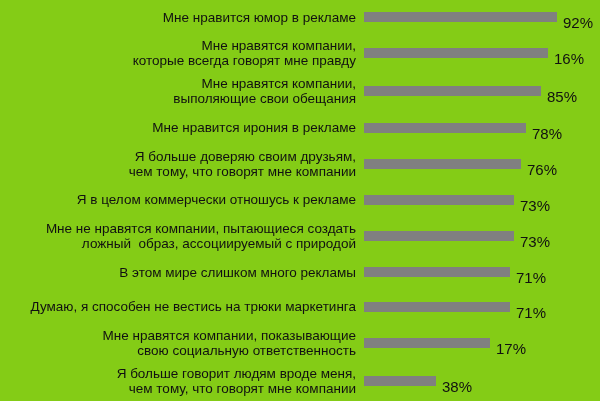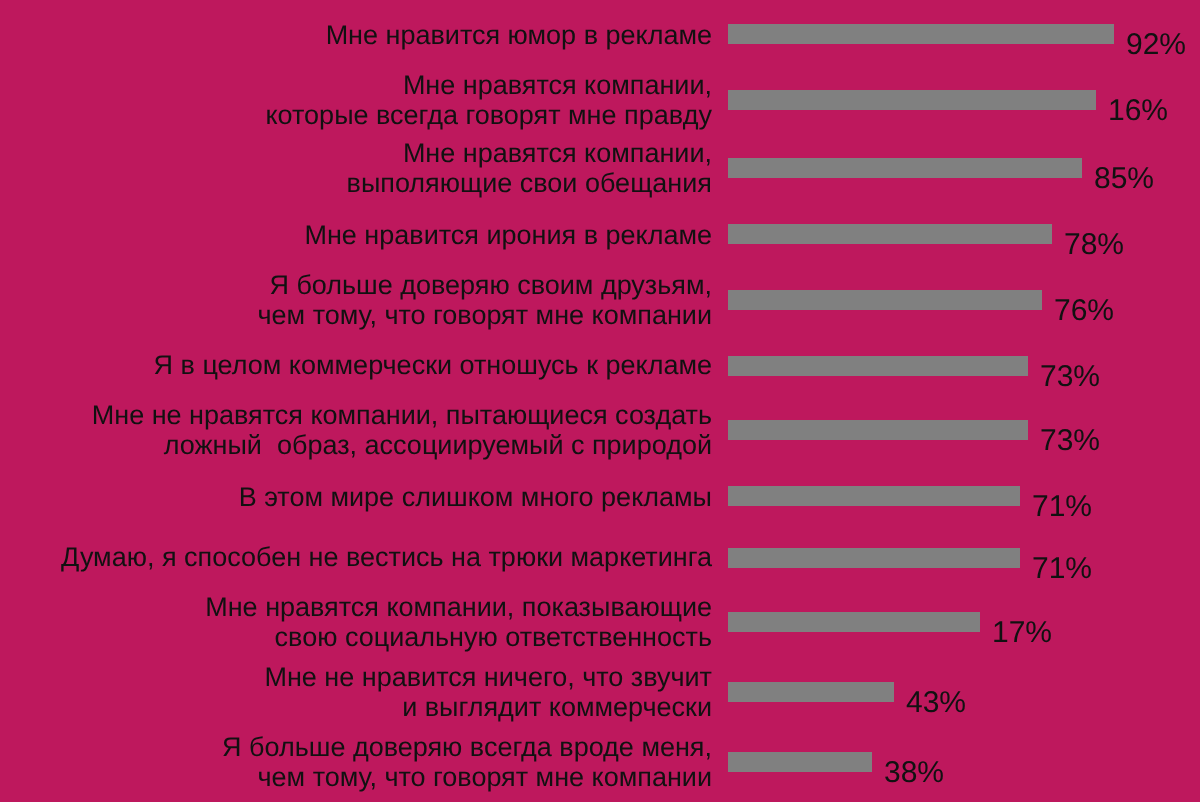--- a/index.html
+++ b/index.html
@@ -7,21 +7,21 @@
     padding: 0;
     background: #ffffff;
     font-family: "Liberation Sans", "DejaVu Sans", sans-serif;
   }
   .chart {
     position: relative;
     width: 600px;
     height: 401px;
     box-sizing: border-box;
     padding: 4px 0 5px 0;
-    background: #be185d;
+    background: #84cc16;
     display: flex;
     flex-direction: column;
     justify-content: space-between;
     overflow: hidden;
   }
   .row {
     display: flex;
     align-items: center;
     flex: 0 0 auto;
   }
@@ -112,27 +112,21 @@
     <div class="val-label">71%</div>
   </div>
 
   <div class="row">
     <div class="cat-label">Мне нравятся компании, показывающие
 свою социальную ответственность</div>
     <div class="bar" style="width: 126px; background: rgb(128, 128, 128);"></div>
     <div class="val-label">17%</div>
   </div>
 
-  <div class="row">
-    <div class="cat-label">Мне не нравится ничего, что звучит
-и выглядит коммерчески</div>
-    <div class="bar" style="width: 83px; background: rgb(128, 128, 128);"></div>
-    <div class="val-label">43%</div>
-  </div>
 
   <div class="row">
-    <div class="cat-label">Я больше доверяю всегда вроде меня,
+    <div class="cat-label">Я больше говорит людям вроде меня,
 чем тому, что говорят мне компании</div>
     <div class="bar" style="width: 72px; background: rgb(128, 128, 128);"></div>
     <div class="val-label">38%</div>
   </div>
 
 </div>
 
 </body></html>

